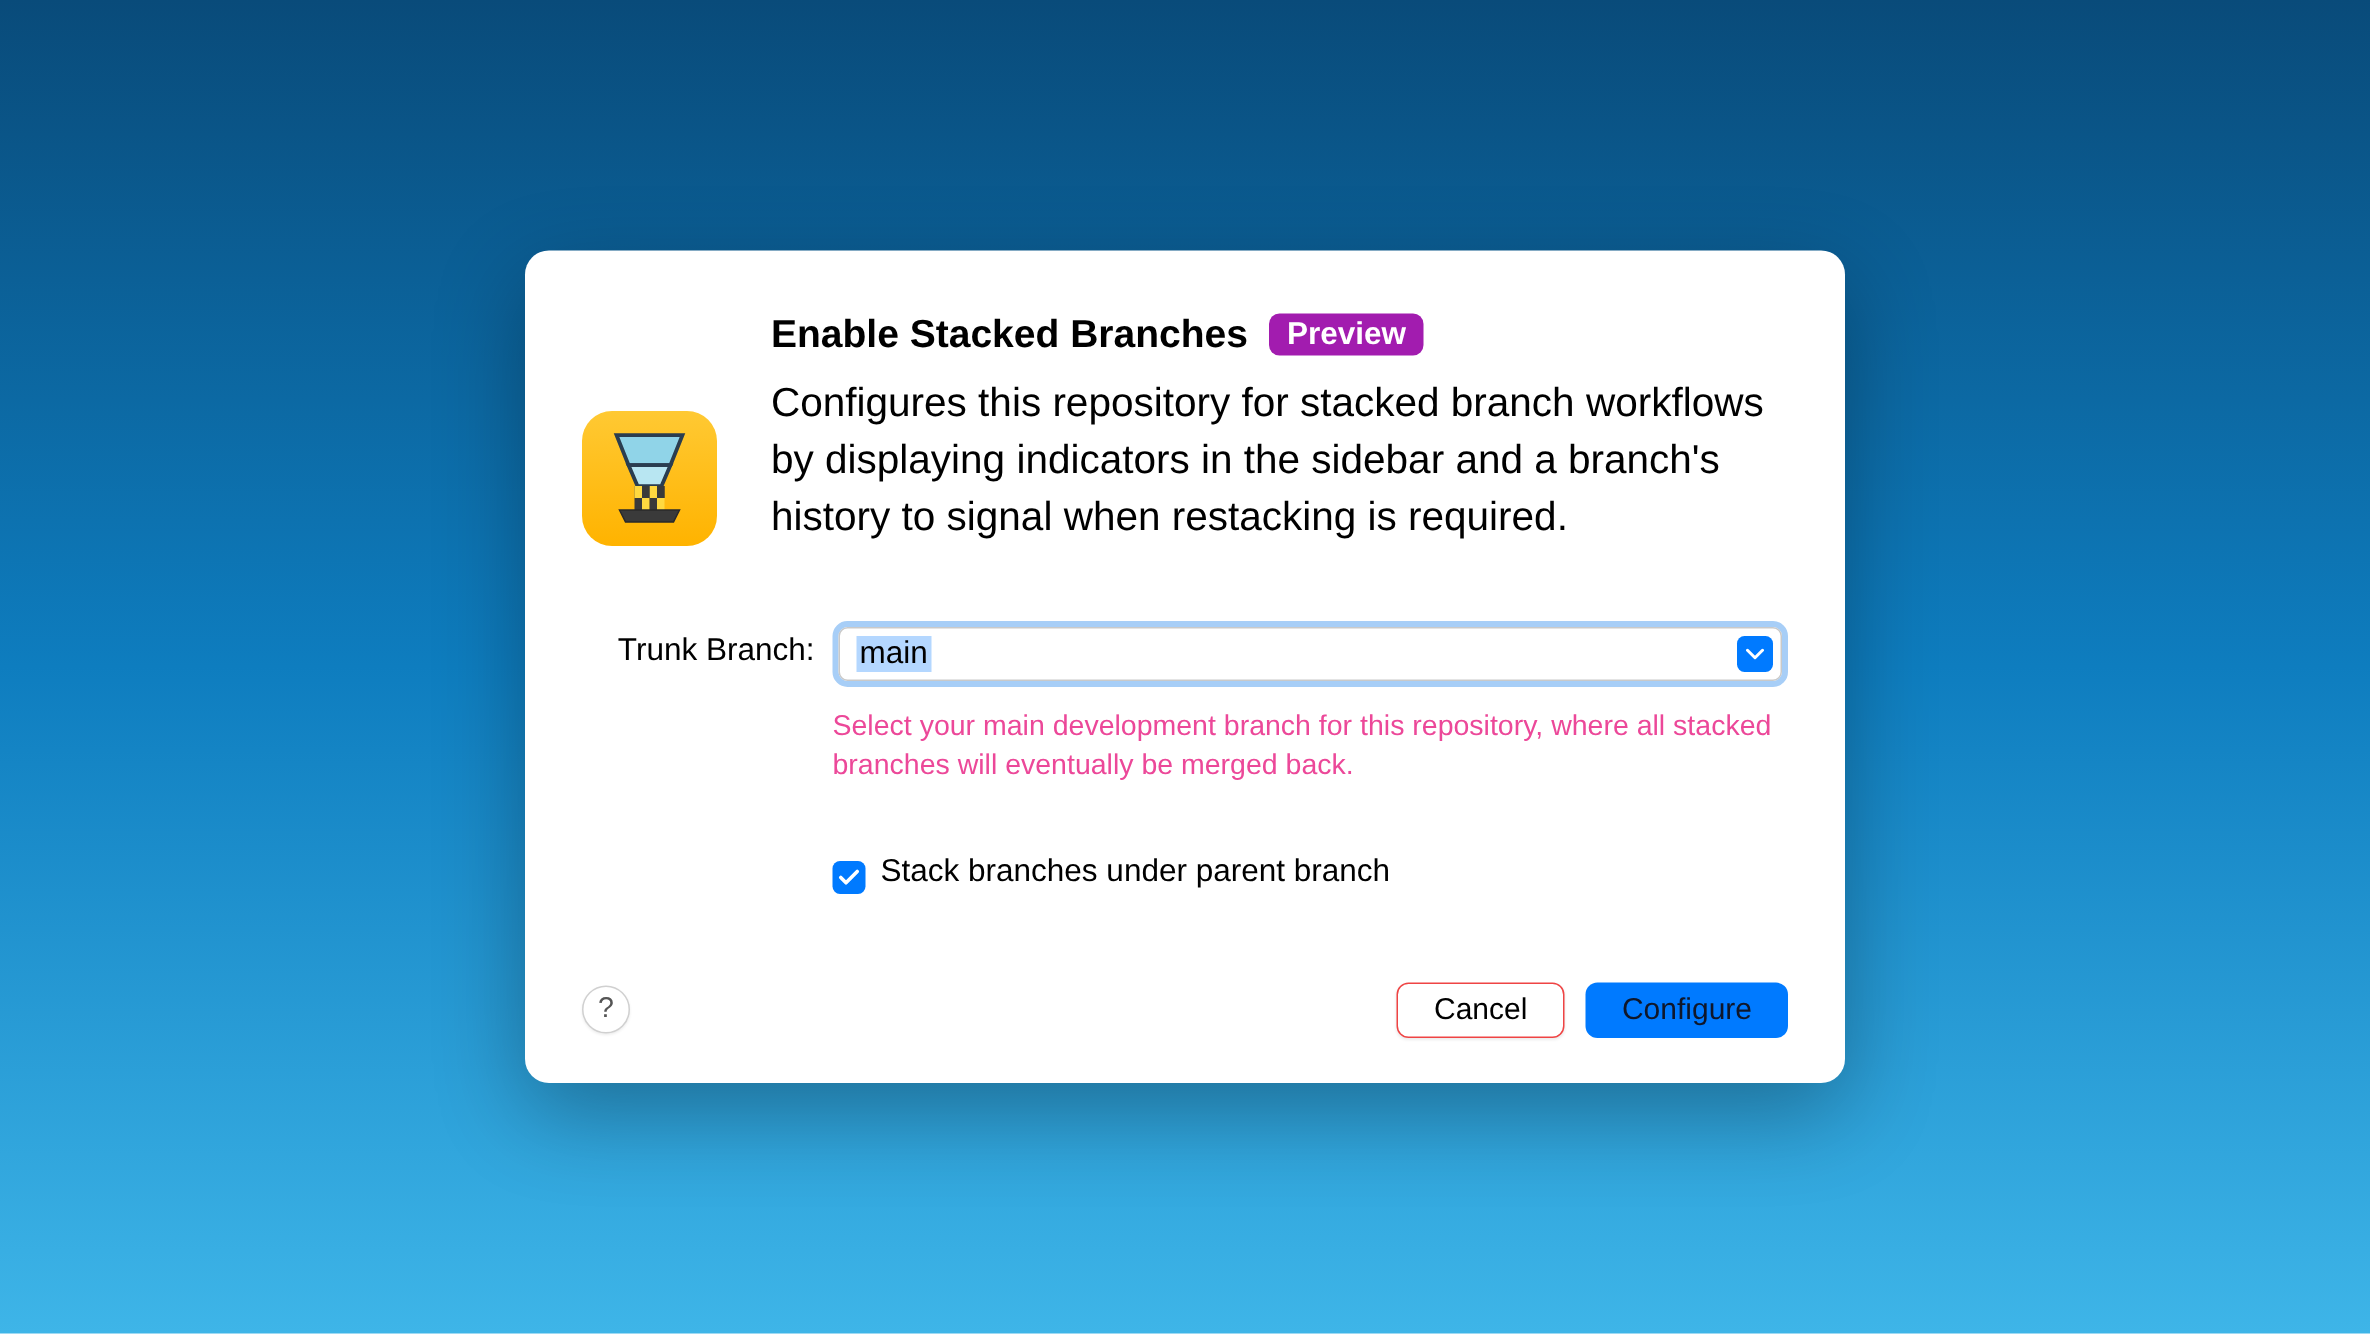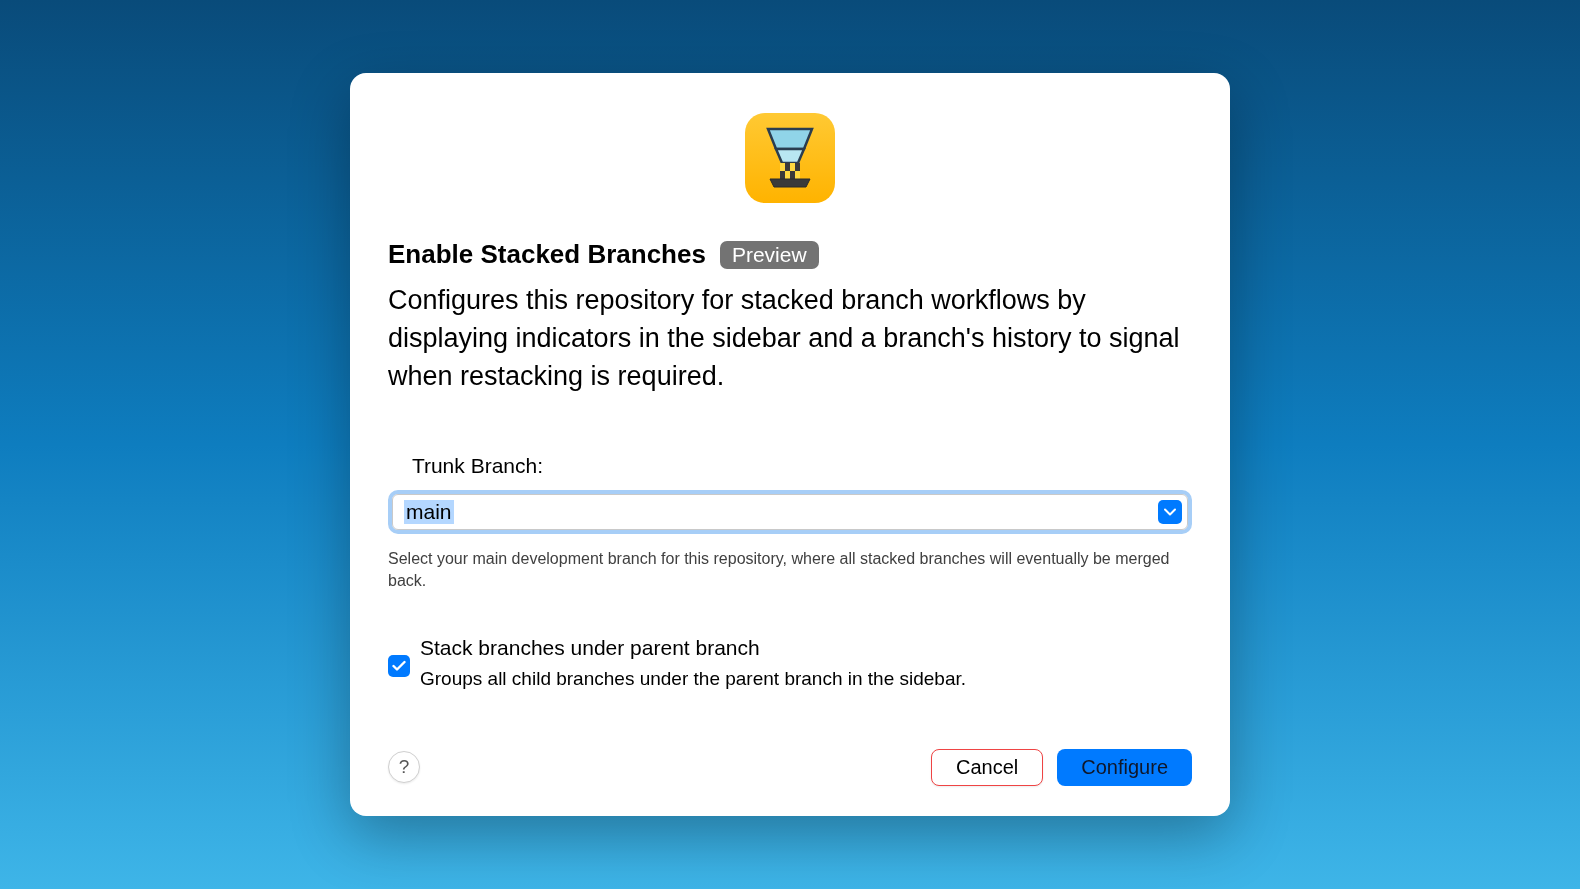--- a/index.html
+++ b/index.html
@@ -20,24 +20,23 @@
     .dialog {
       width: 880px;
       background: #fff;
       border-radius: 16px;
       padding: 40px 38px 30px 38px;
       box-shadow: 0 20px 60px rgba(0,0,0,0.3);
       position: relative;
     }
     .header-row {
       display: flex;
-      align-items: center;
+      align-items: flex-end;
       gap: 36px;
       margin-bottom: 50px;
-      flex-direction: column;
     }
     .app-icon {
       width: 90px;
       height: 90px;
       border-radius: 20px;
       background: linear-gradient(180deg, #ffc933, #ffb300);
       display: flex;
       align-items: center;
       justify-content: center;
       flex-shrink: 0;
@@ -55,41 +54,40 @@
       align-items: center;
       gap: 14px;
       margin-bottom: 12px;
     }
     .dialog-title {
       font-size: 26px;
       font-weight: 700;
       color: #000;
     }
     .preview-badge {
-      background: #737373;
+      background: #a21caf;
       color: #fff;
       font-size: 21px;
-      font-weight: 400;
+      font-weight: 700;
       padding: 2px 12px;
       border-radius: 7px;
     }
     .dialog-description {
       font-size: 27px;
       color: #000;
       line-height: 1.4;
     }
     .form-section {
       margin-left: 0;
     }
     .form-row {
       display: flex;
       align-items: flex-start;
       gap: 12px;
       margin-bottom: 10px;
-      flex-direction: column;
     }
     .form-label {
       font-size: 21px;
       color: #000;
       text-align: right;
       width: 155px;
       padding-top: 8px;
       flex-shrink: 0;
     }
     .combo-wrapper {
@@ -129,22 +127,22 @@
       border-radius: 5px;
       display: flex;
       align-items: center;
       justify-content: center;
     }
     .combo-chevron svg {
       width: 12px;
       height: 8px;
     }
     .help-text {
-      font-size: 16px;
-      color: #404040;
+      font-size: 19px;
+      color: #ec4899;
       line-height: 1.4;
       margin-top: 14px;
       margin-bottom: 44px;
     }
     .checkbox-row {
       display: flex;
       align-items: center;
       gap: 10px;
     }
     .checkbox {
@@ -264,21 +262,20 @@
         <div class="help-text">Select your main development branch for this repository, where all stacked branches will eventually be merged back.</div>
 
         <div class="checkbox-row">
           <div class="checkbox">
             <svg viewBox="0 0 14 12">
                 <path d="M1.5 6 L5 9.5 L12.5 2" stroke="#fff" stroke-width="2.4" fill="none" stroke-linecap="round" stroke-linejoin="round"></path>
               </svg>
           </div>
           <div class="checkbox-content">
             <div class="checkbox-label">Stack branches under parent branch</div>
-            <div class="checkbox-desc">Groups all child branches under the parent branch in the sidebar.</div>
           </div>
         </div>
       </div>
     </div>
   </div>
 
   <div class="footer">
     <div class="help-button">?</div>
     <div class="footer-buttons">
       <button class="btn btn-secondary">Cancel</button>

